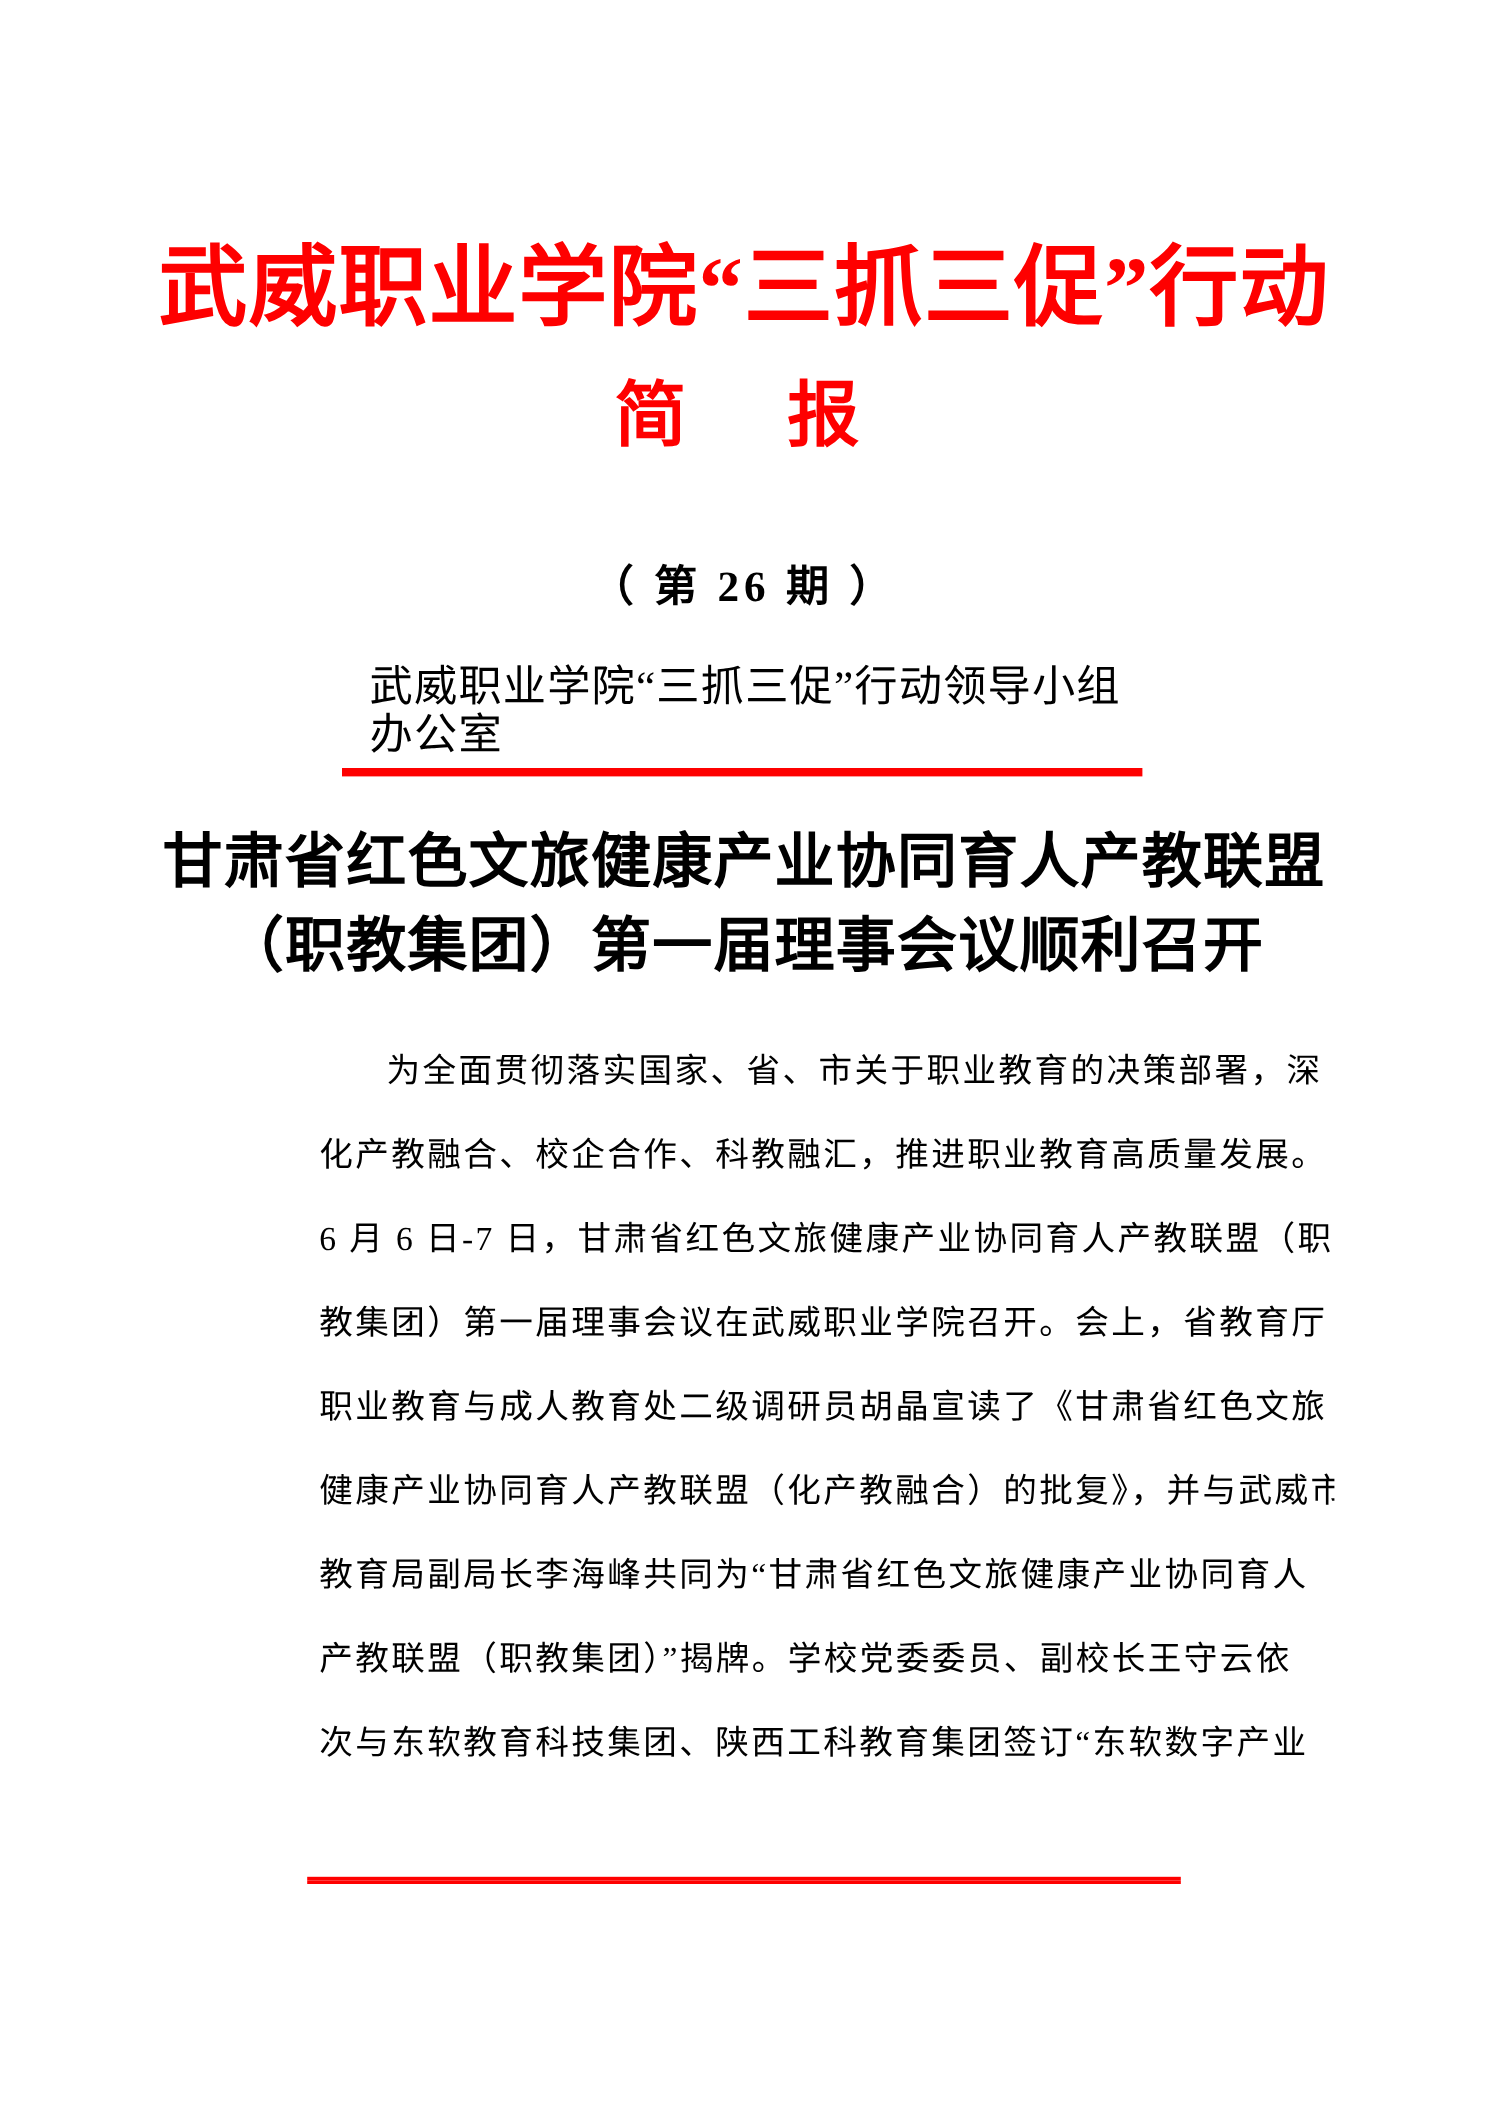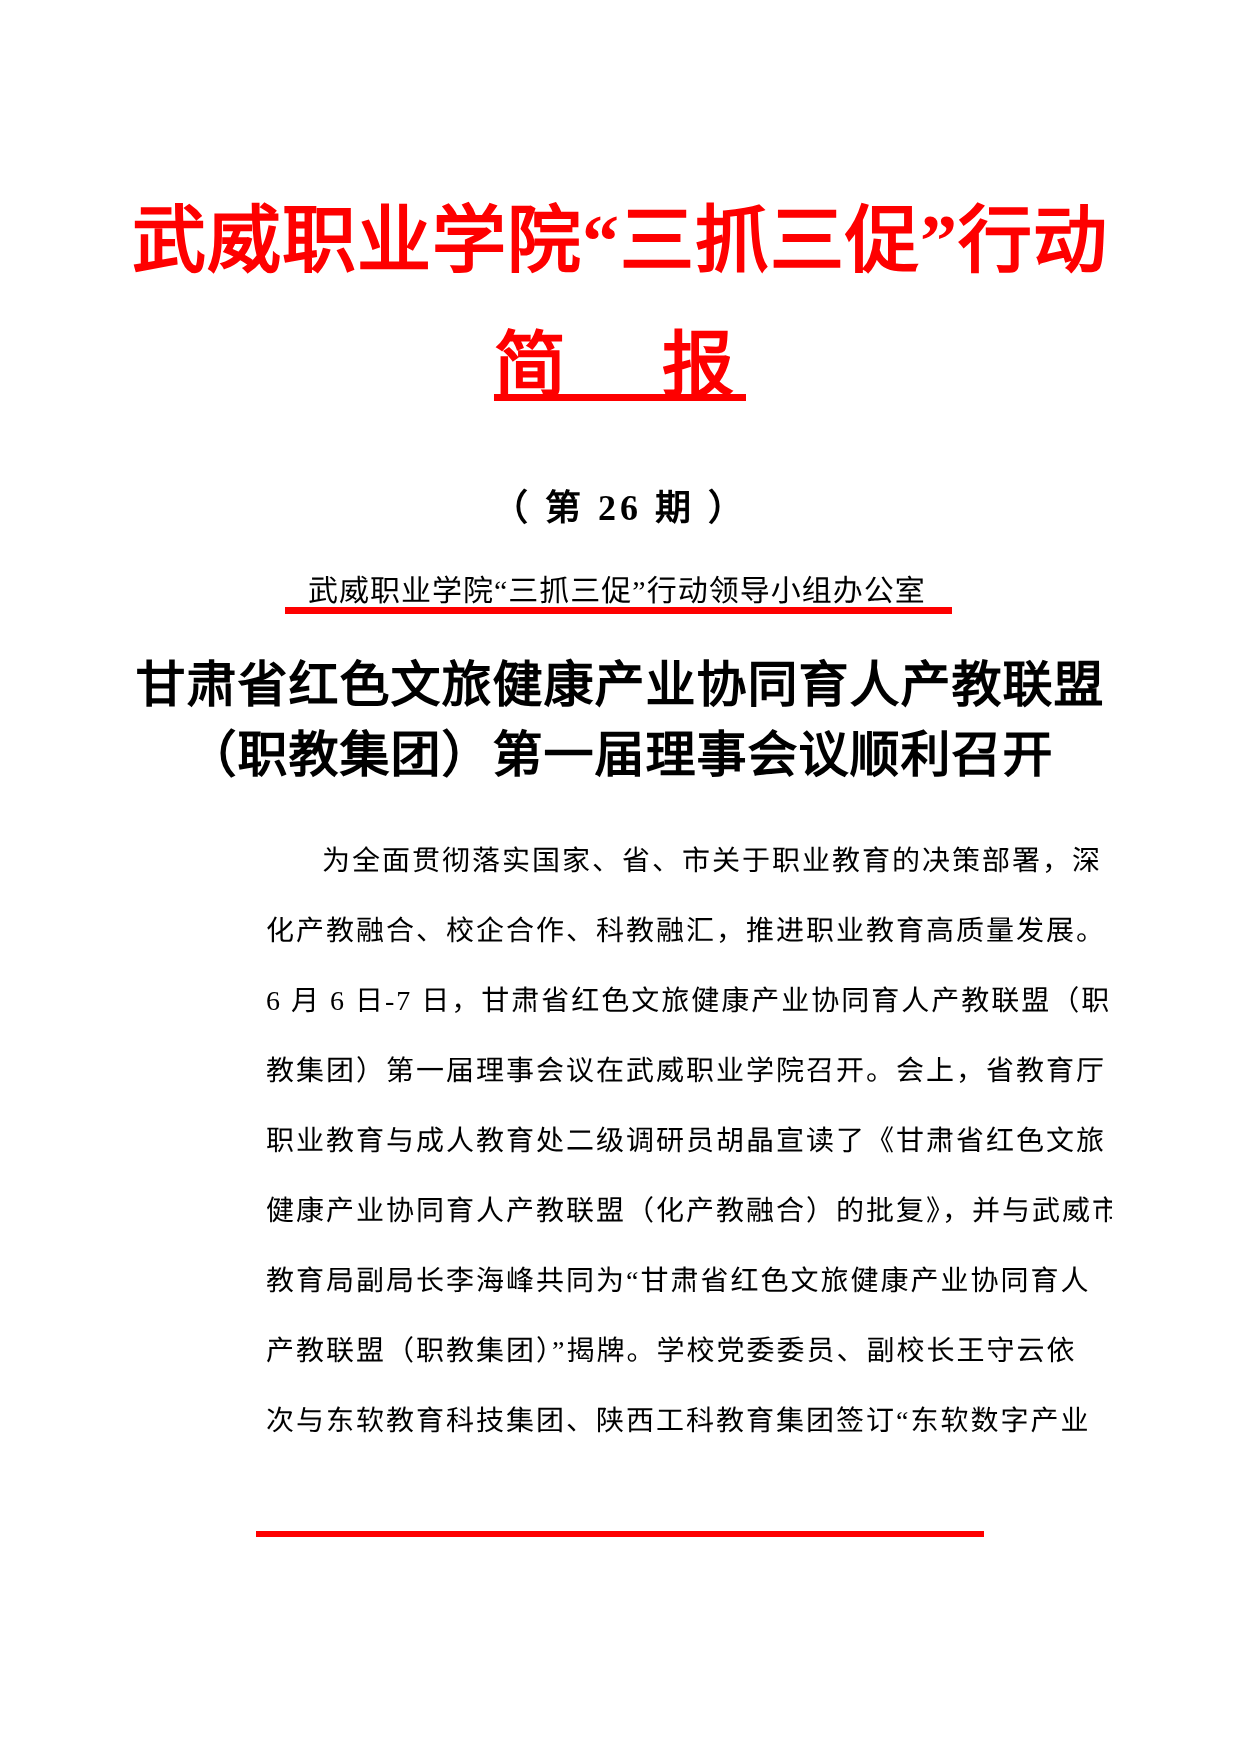--- a/index.html
+++ b/index.html
@@ -18,42 +18,41 @@
   .masthead { padding-top: 195px; text-align: center; }
   .m-title {
     font-size: 74px;
     line-height: 92px;
     font-weight: bold;
     color: #fe0000;
     letter-spacing: 1px;
     white-space: nowrap;
   }
   .m-sub {
-    margin-top: 23px;
-    font-size: 72px;
+    margin-top: 4px;
+    font-size: 60px;
     line-height: 112px;
     font-weight: bold;
     color: #fe0000;
     letter-spacing: 12px;
     white-space: nowrap;
-    text-decoration: underline;
   }
   .issue {
     margin-top: 65px;
     font-size: 36px;
     line-height: 42px;
     font-weight: 600;
     letter-spacing: 4px;
   }
   .office-row {
-    margin: 42px 160px 4px 180px;
+    margin: 42px 160px 16px 180px;
     display: flex;
     justify-content: space-between;
     align-items: baseline;
-    font-size: 30px;
+    font-size: 36px;
     line-height: 40px;
     text-align: left;
   }
   .office-row .office { letter-spacing: 1px; }
   .office-row .date { letter-spacing: 2px; }
   .masthead-rule {
     margin: -8px 160px 0 157px;
     height: 7px;
     background: #fe0000;
   }

